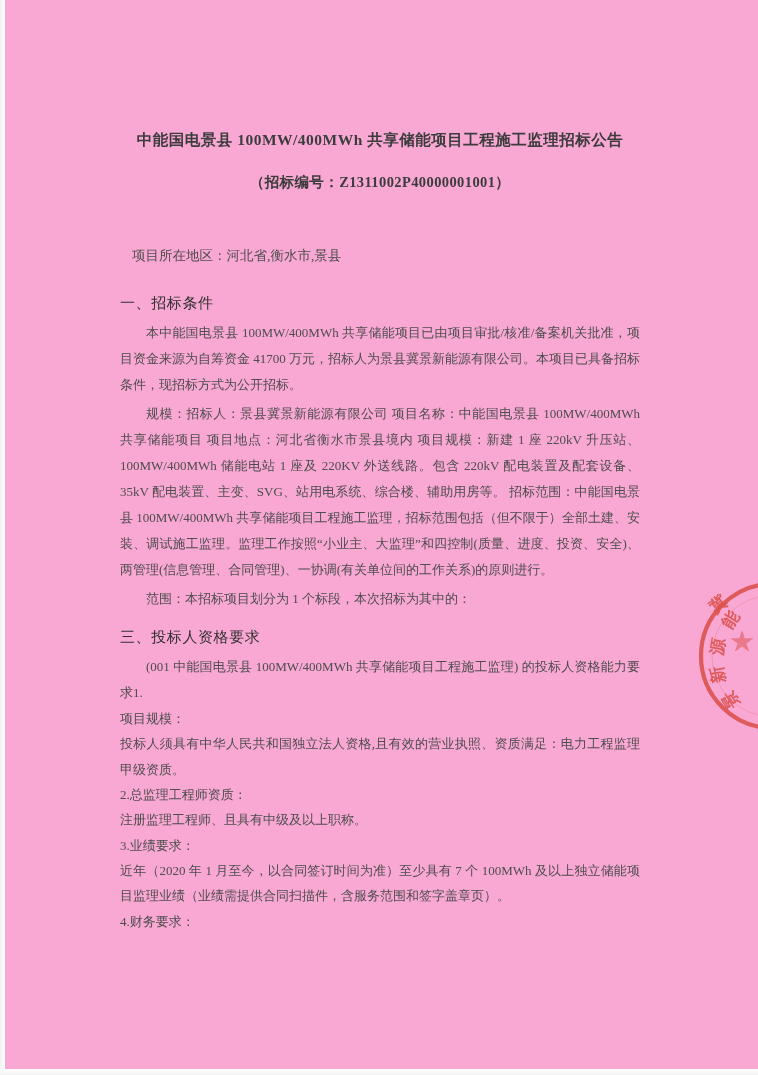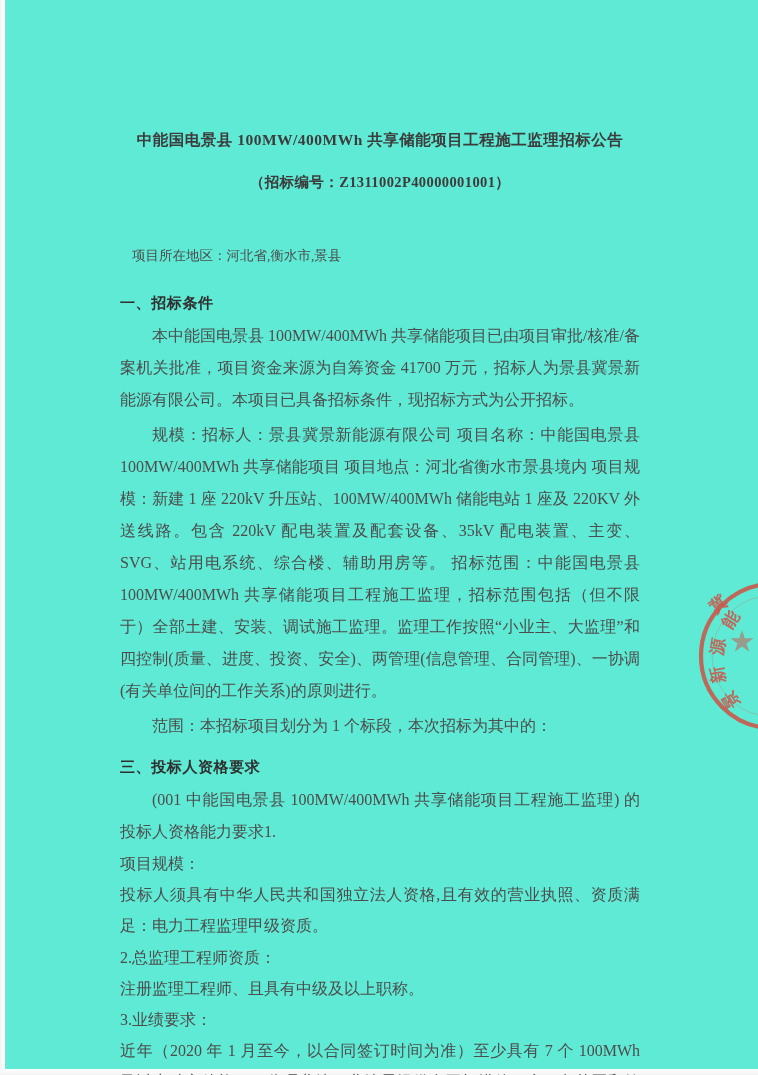--- a/index.html
+++ b/index.html
@@ -5,21 +5,21 @@
 <style>
   html, body {
     margin: 0;
     padding: 0;
     background: #ffffff;
   }
   .page {
     position: relative;
     width: 758px;
     height: 1075px;
-    background: #5eead4;
+    background: #f9a8d4;
     overflow: hidden;
     font-family: "Liberation Serif", "DejaVu Serif", serif;
     color: #4a4a4a;
     box-sizing: border-box;
   }
   
   .scan-edge-left {
     position: absolute;
     left: 0; top: 0; bottom: 0;
     width: 5px;
@@ -66,30 +66,30 @@
   .region-line {
     font-size: 13.5px;
     color: #4d4d4d;
     margin: 12px;
     padding-top: 42px;
     line-height: 1.5;
   }
 
   .section-heading {
     font-size: 15px;
-    font-weight: 700;
+    font-weight: 400;
     color: #2f2f2f;
     margin: 0;
     padding-top: 16px;
     padding-bottom: 4px;
     letter-spacing: 0.6px;
   }
 
   .para {
-    font-size: 16px;
+    font-size: 13px;
     color: #4d4d4d;
     margin: 0;
     line-height: 2.0;
     text-align: justify;
     text-justify: inter-character;
     padding-top: 3px;
   }
   .para.indent {
     text-indent: 2em;
   }

